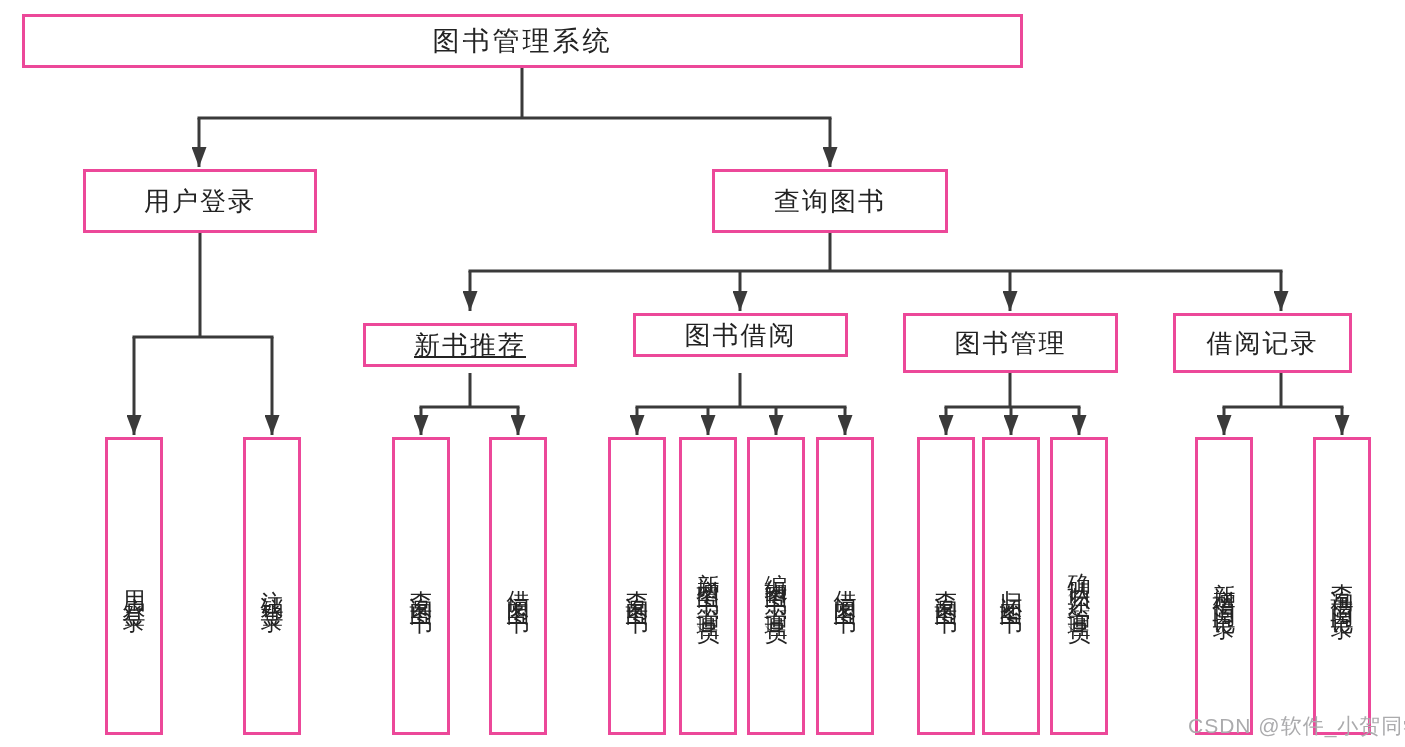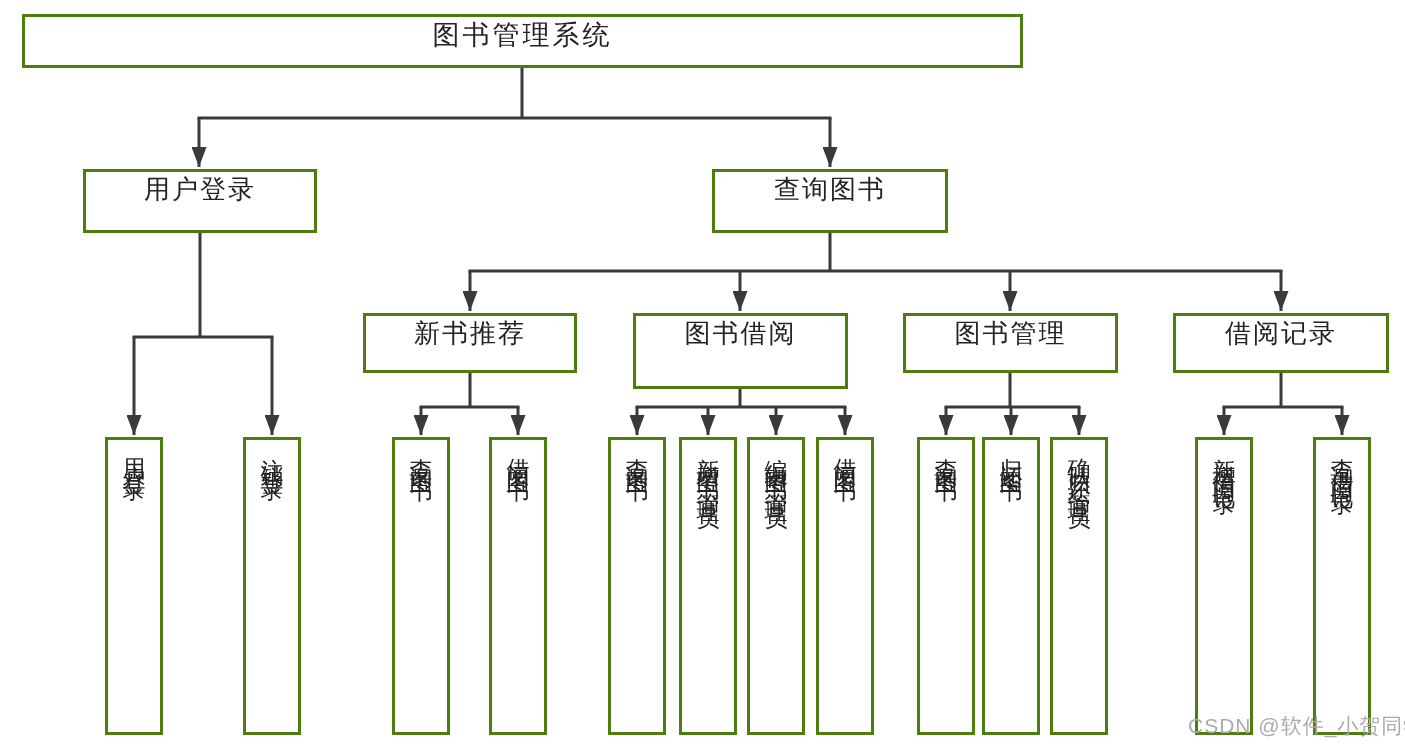--- a/index.html
+++ b/index.html
@@ -1,22 +1,22 @@
 <!DOCTYPE html>
 <html><head>
 <meta charset="utf-8">
 <style>
   html,body{margin:0;padding:0;background:#ffffff;}
   body{font-family:"Liberation Sans","DejaVu Sans",sans-serif;color:#232323;}
   .canvas{
     position:relative;width:1405px;height:747px;background:#ffffff;overflow:hidden;
   }
   .box{
-    position:absolute;background:#ffffff;border:3px solid #4d7c0f;
-    display:flex;align-items:flex-start;justify-content:center;box-sizing:border-box;
+    position:absolute;background:#ffffff;border:3px solid #ec4899;
+    display:flex;align-items:center;justify-content:center;box-sizing:border-box;
   }
   .h-label{font-size:26px;letter-spacing:2px;white-space:nowrap;}
   .root-label{font-size:27px;letter-spacing:3px;}
   .leaf{width:58px;height:298px;top:437px;}
   .leaf .txt{
     writing-mode:vertical-rl;text-orientation:mixed;
     font-size:23px;letter-spacing:7px;line-height:1;white-space:nowrap;
   }
   svg.wires{position:absolute;left:0;top:0;pointer-events:none;}
   .watermark{
@@ -76,30 +76,30 @@
     <span class="h-label root-label">图书管理系统</span>
   </div>
 
   <div class="box" style="left:83px;top:169px;width:234px;height:64px;">
     <span class="h-label">用户登录</span>
   </div>
   <div class="box" style="left:712px;top:169px;width:236px;height:64px;">
     <span class="h-label">查询图书</span>
   </div>
 
-  <div class="box" style="left:363px;top:313px;width:214px;height:60px;">
+  <div class="box" style="left:363px;top:323px;width:214px;height:44px;text-decoration:underline;">
     <span class="h-label">新书推荐</span>
   </div>
-  <div class="box" style="left:633px;top:313px;width:215px;height:76px;">
+  <div class="box" style="left:633px;top:313px;width:215px;height:44px;">
     <span class="h-label">图书借阅</span>
   </div>
   <div class="box" style="left:903px;top:313px;width:215px;height:60px;">
     <span class="h-label">图书管理</span>
   </div>
-  <div class="box" style="left:1173px;top:313px;width:216px;height:60px;">
+  <div class="box" style="left:1173px;top:313px;width:179px;height:60px;">
     <span class="h-label">借阅记录</span>
   </div>
 
   <div class="box leaf" style="left:105px;">
     <span class="txt">用户登录</span>
   </div>
   <div class="box leaf" style="left:243px;">
     <span class="txt">注销登录</span>
   </div>
 

